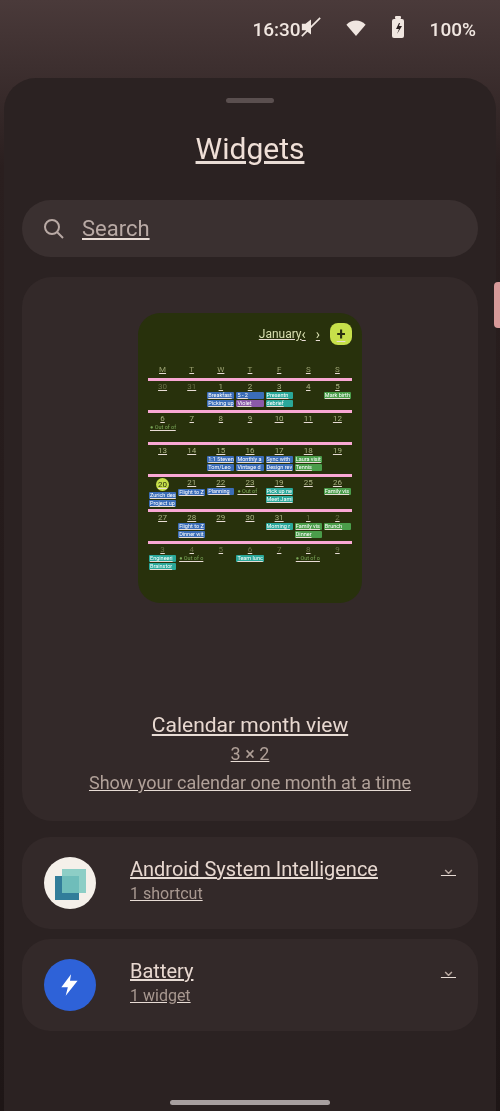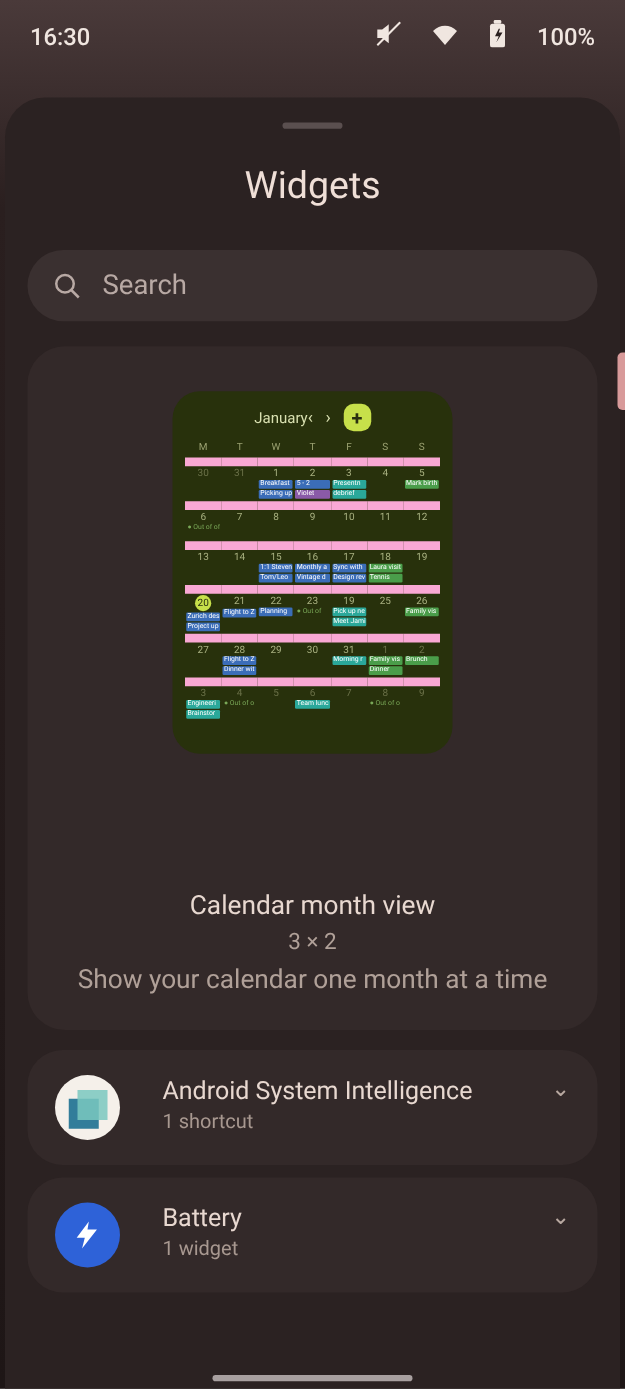--- a/index.html
+++ b/index.html
@@ -5,30 +5,31 @@
   * { box-sizing: border-box; margin: 0; padding: 0; }
   html, body { width: 500px; height: 1111px; overflow: hidden; }
   body {
     background: linear-gradient(to bottom, #4a3a3a 0%, #2a1f1f 15%, #1e1616 100%);
     font-family: -apple-system, BlinkMacSystemFont, 'Segoe UI', Roboto, sans-serif;
     color: #e8dcd5;
     position: relative;
   }
   
   .status-bar {
-    display: flex; justify-content: space-between; align-items: center;
+    display: flex; justify-content: flex-end; align-items: center;
     padding: 16px 24px 8px; font-size: 19px; font-weight: 500; color: #f0e6e0;
   }
   .status-right { display: flex; align-items: center; gap: 25px; }
   .icon { display: inline-block; }
   
   .sheet {
     position: absolute; top: 78px; left: 4px; right: 4px; bottom: 0;
     background: #2b2222; border-radius: 32px 32px 0 0; padding: 20px 0 0;
     overflow: hidden;
+    text-decoration: underline;
   }
   .handle {
     width: 48px; height: 5px; background: #5a4f4f; border-radius: 3px;
     margin: 0 auto 28px;
   }
   .title { text-align: center; font-size: 30px; font-weight: 400; color: #efdfd7; margin-bottom: 34px; }
   
   .search {
     margin: 0 18px 20px; background: #3a3030; border-radius: 40px;
     display: flex; align-items: center; padding: 16px 20px; gap: 16px;
@@ -37,43 +38,43 @@
   .search-text { font-size: 22px; color: #b8a9a4; }
   
   .preview-card {
     margin: 0 18px 16px; background: #332929; border-radius: 30px;
     padding: 36px 28px 28px; display: flex; flex-direction: column; align-items: center;
   }
   .cal-widget {
     width: 224px; height: 290px; background: #28310c; border-radius: 22px;
     padding: 10px 10px 6px; color: #c8d090; font-size: 8px; position: relative;
   }
-  .cal-top { display: flex; align-items: center; justify-content: center; margin-bottom: 8px; }
+  .cal-top { display: flex; align-items: center; justify-content: flex-end; margin-bottom: 20px; }
   .cal-month { font-size: 12px; color: #d8dfb0; }
   .cal-nav { display: flex; align-items: center; gap: 10px; }
   .chev { color: #d8dfb0; font-size: 14px; }
   .add-btn {
     width: 22px; height: 22px; background: #c7e04a; border-radius: 8px;
     display: flex; align-items: center; justify-content: center; color: #2a3010; font-size: 16px; font-weight: 700;
   }
   .cal-grid { display: grid; grid-template-columns: repeat(7, 1fr); gap: 0; }
   .dow { text-align: center; font-size: 8px; color: #9aa070; padding-bottom: 4px; }
-  .cell { border-top: 7px solid #f9a8d4; min-height: 32px; position: relative; font-size: 7px; color: #a8b080; padding: 1px; overflow: hidden; }
+  .cell { border-top: 3px solid #f9a8d4; min-height: 32px; position: relative; font-size: 7px; color: #a8b080; padding: 1px; overflow: hidden; }
   .cell .dn { display: block; text-align: center; font-size: 8px; margin-bottom: 1px; }
   .cell.dim .dn { color: #6a7048; }
   .cell.today .dn { background: #c7e04a; color: #2a3010; border-radius: 50%; width: 13px; height: 13px; line-height: 13px; margin: 0 auto 1px; }
   .ev { display:block; font-size: 5.5px; line-height: 7px; padding: 0 1px; border-radius: 1px; margin-bottom: 1px; white-space: nowrap; overflow: hidden; }
   .ev.b { background: #3b6db8; color: #fff; }
   .ev.g { background: #4a9d4a; color: #fff; }
   .ev.t { background: #2aa89a; color: #fff; }
   .ev.p { background: #8a5aa8; color: #fff; }
   .ev.o { color: #7aa858; }
   .preview-title { margin-top: 110px; font-size: 21px; color: #e8d8d0; }
   .preview-dim { margin-top: 6px; font-size: 18px; color: #b0a098; }
-  .preview-desc { margin-top: 8px; font-size: 21px; color: #b0a098; text-align: left; }
+  .preview-desc { margin-top: 8px; font-size: 18px; color: #b0a098; text-align: left; }
   
   .row {
     margin: 0 18px 10px; background: #332929; border-radius: 28px;
     display: flex; padding: 20px 22px; gap: 34px;
   }
   .row-icon {
     width: 52px; height: 52px; border-radius: 50%; flex: 0 0 auto;
     display: flex; align-items: center; justify-content: center; overflow: hidden;
   }
   .row-icon.asi { background: #f5f0ea; position: relative; }

